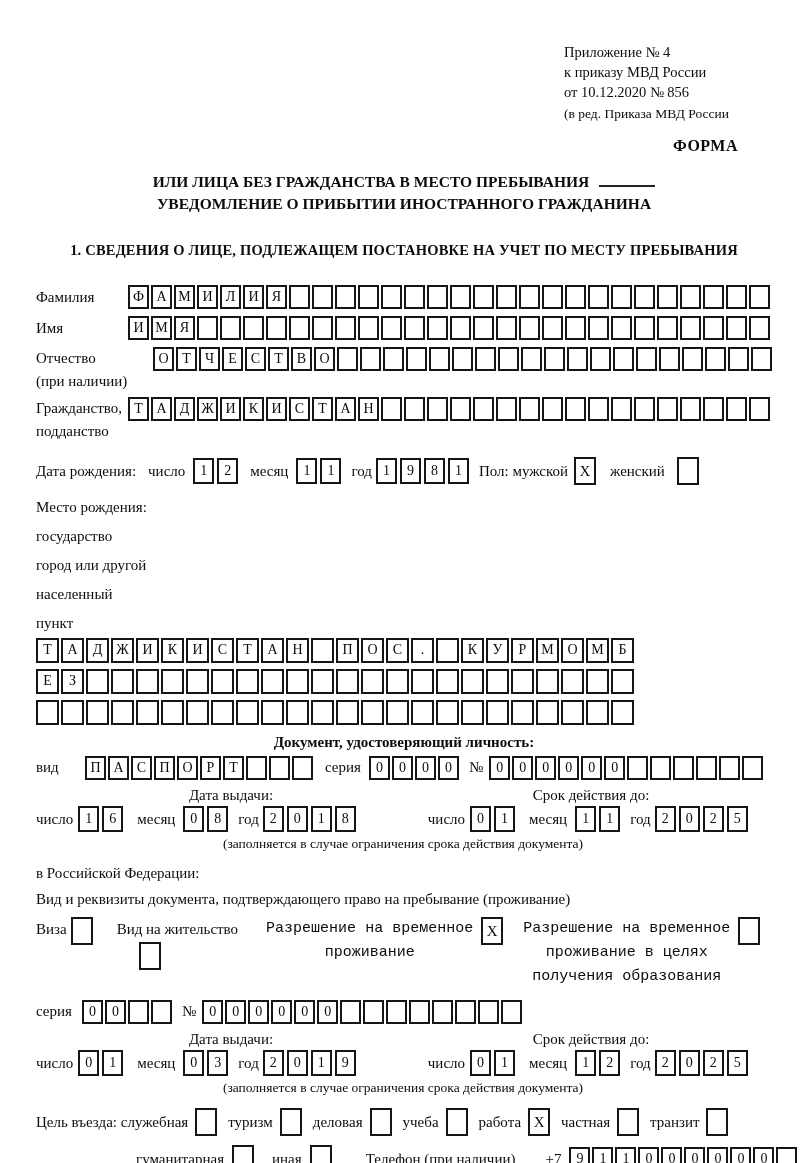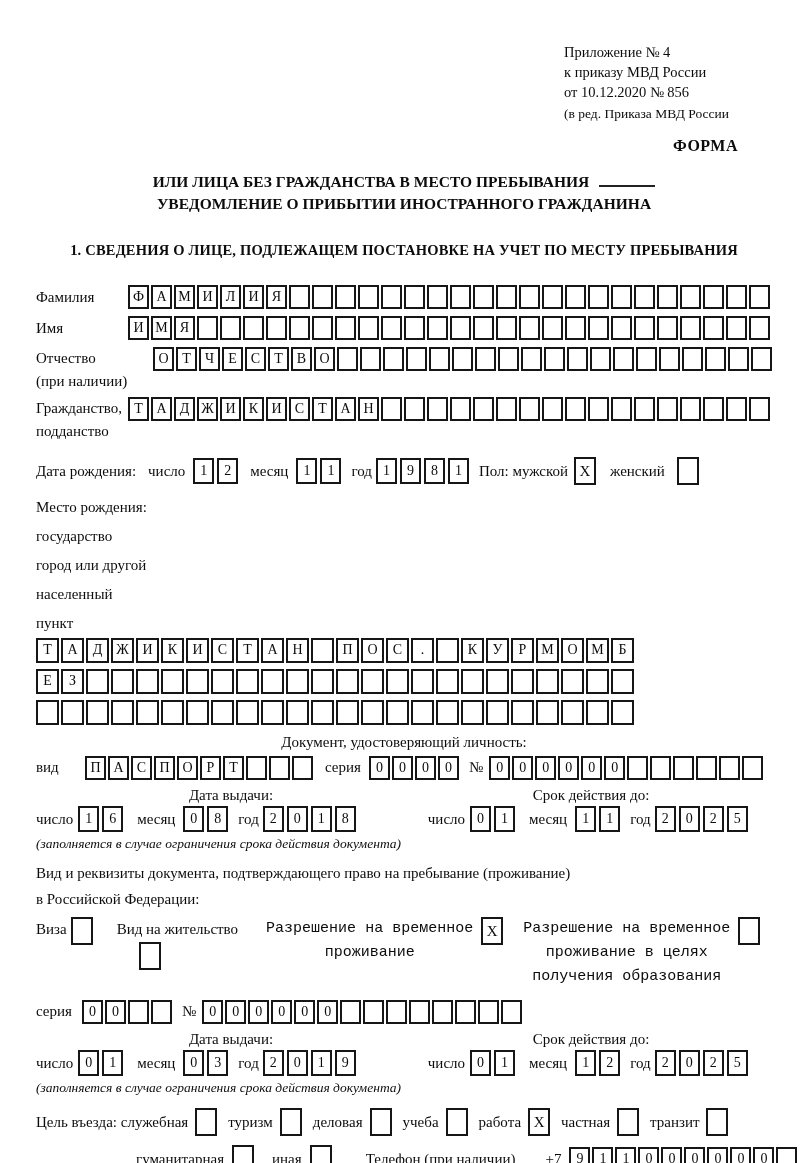--- a/index.html
+++ b/index.html
@@ -44,23 +44,23 @@
   .dlabel { font-size:15px; line-height:26px; white-space:nowrap; }
 
   
   .dhdr { display:flex; font-size:15px; margin-top:7px; }
   .dhdr .left { width:390px; text-align:center; }
   .dhdr .right { width:330px; text-align:center; }
   .drow { display:flex; align-items:center; margin-top:2px; }
   .dgroup { display:flex; align-items:center; }
   .dgroup .dlabel { margin-right:5px; }
   .dgroup .mid { margin-left:14px; }
-  .note { font-size:13.5px; text-align:left; margin-top:4px; padding-right:2px;font-style:italic; }
-
-  .doc-header { text-align:center; font-weight:normal; font-size:15px; margin-top:9px; }
+  .note { font-size:13.5px; text-align:center; margin-top:4px; padding-right:2px; }
+
+  .doc-header { text-align:center; font-weight:bold; font-size:15px; margin-top:9px; }
 
   .para { font-size:15px; line-height:26px; margin-top:8px; }
 
   
   .permits { display:flex; margin-top:5px; align-items:flex-start; }
   .pitem { display:flex; align-items:flex-start; }
   .plines { font-size:15px; line-height:24px; text-align:center;font-family:Liberation Mono, monospace; }
   .permits .cbox { margin-left:8px; }
 
   .purpose-row { display:flex; align-items:center; margin-top:12px; flex-wrap:nowrap; }
@@ -425,22 +425,22 @@
           <span class="cell">2</span>
           <span class="cell">0</span>
           <span class="cell">2</span>
           <span class="cell">5</span>
         </span>
     </div>
   </div>
   <div class="note">(заполняется в случае ограничения срока действия документа)</div>
 
   <div class="para">
+    <span style="display:block;">в Российской Федерации:</span>
     <span style="display:block;">Вид и реквизиты документа, подтверждающего право на пребывание (проживание)</span>
-    <span style="display:block;">в Российской Федерации:</span>
   </div>
 
   <div class="permits">
     <div class="pitem">
       <span class="lbl">Виза</span>
       <span class="cbox" style="margin-left:4px;"></span>
     </div>
     <div class="pitem" style="margin-left:24px;flex-direction:column;">
       <span class="lbl">Вид на жительство</span>
       <span class="cbox" style="margin-left:22px;"></span>

